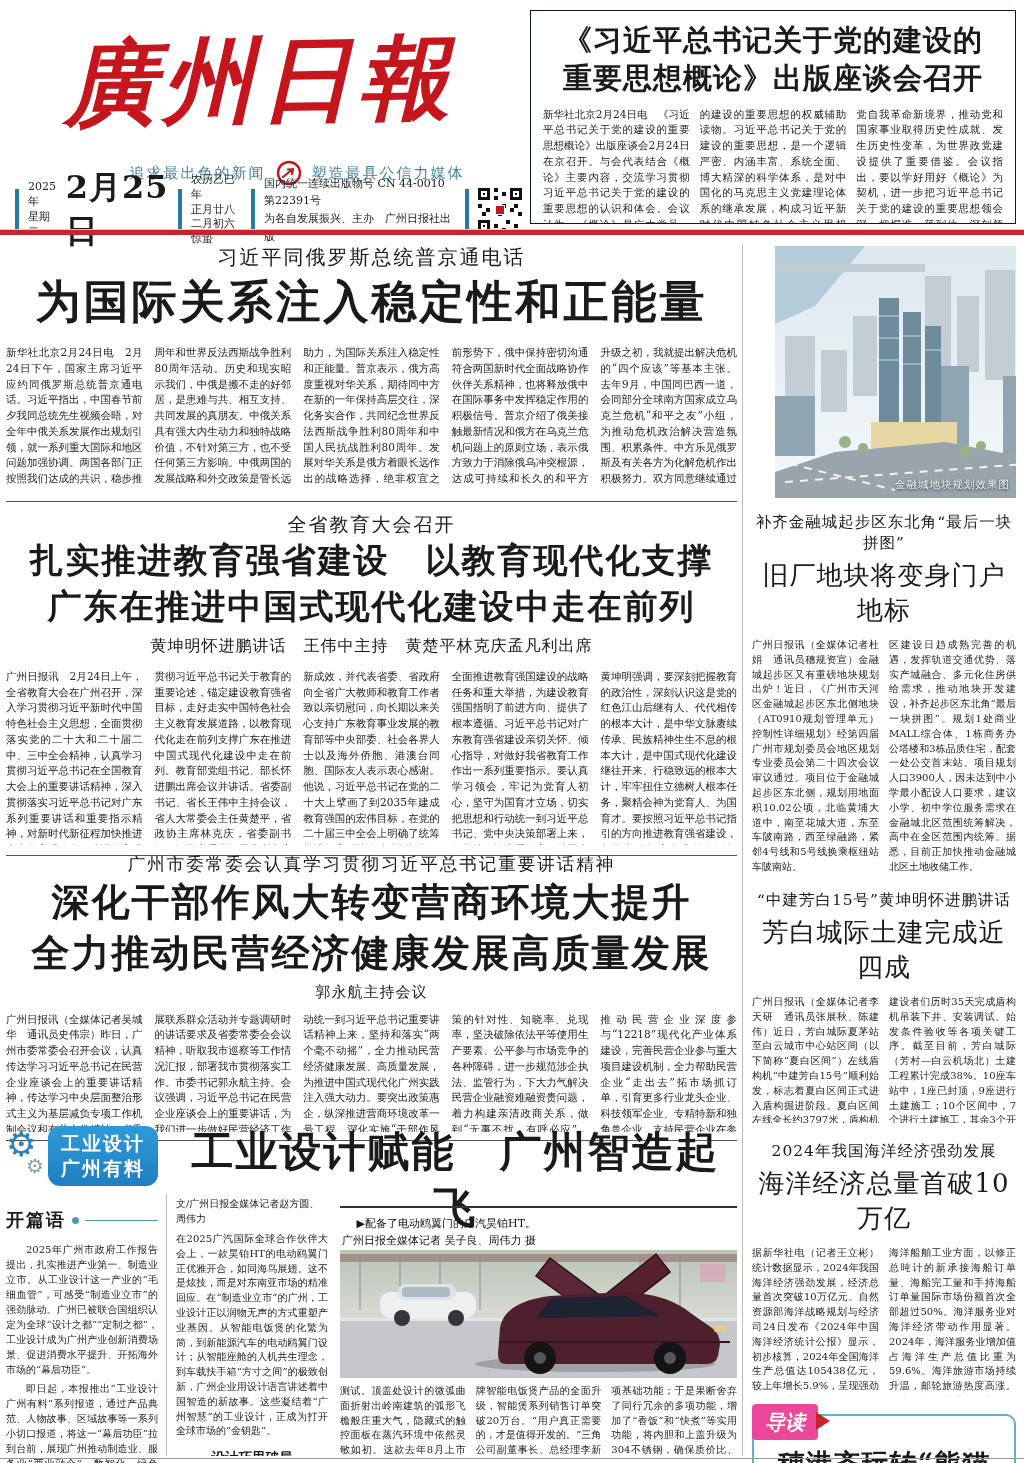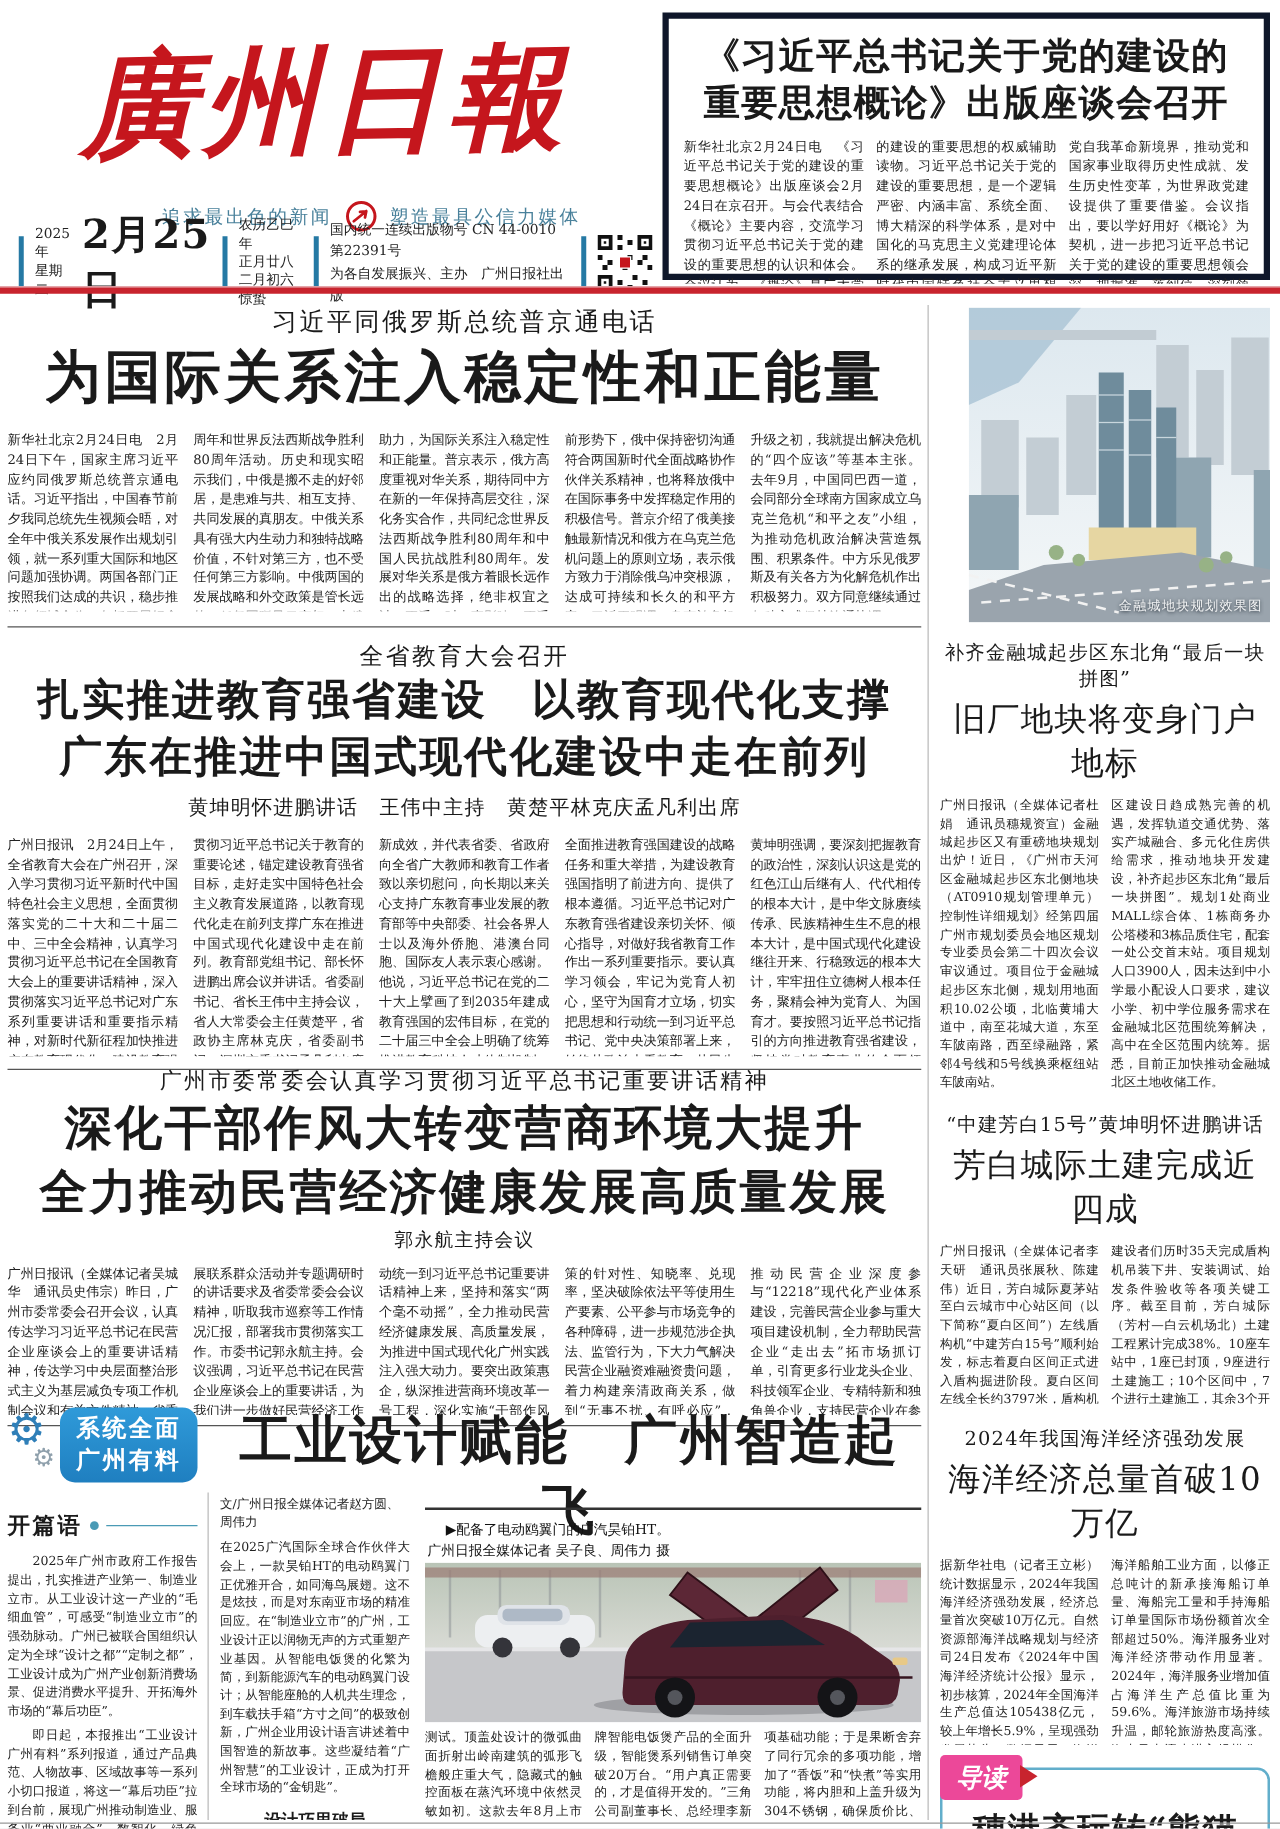--- a/index.html
+++ b/index.html
@@ -18,21 +18,21 @@
   .col{flex:1;font-size:10.5px;line-height:1.5;text-align:justify;color:#222;}
   .col-sm{flex:1;font-size:10px;line-height:1.48;text-align:justify;color:#222;}
   .rule-dark{border-top:1px solid #555;}
   .masthead{font-style:italic;font-weight:700;color:#c5161d;}
   .slogan{display:flex;align-items:center;gap:10px;color:#49819b;
           font-family:"DejaVu Sans","Liberation Sans",sans-serif;font-size:15px;letter-spacing:2px;}
   .datestrip{display:flex;align-items:center;}
   .vbar{width:4px;height:42px;background:#2579a4;margin:0 9px;flex:none;}
   .small-stack{font-size:11px;line-height:1.35;color:#222;}
   .bigdate{font-size:32px;font-weight:700;letter-spacing:1px;}
-  .boxed{border:5px solid #0f172a;box-sizing:border-box;padding:10px 12px;}
+  .boxed{border:1px solid #0f172a;box-sizing:border-box;padding:10px 12px;}
   .redrule{background:#c8242e;border-top:1px solid #eabfc2;}
   .figure{position:relative;overflow:hidden;}
   .figcap{position:absolute;right:6px;bottom:6px;color:#f3f4f5;font-size:10.5px;
           text-shadow:0 1px 3px rgba(20,30,40,.9);letter-spacing:1px;}
   .guide-box{border:2px solid #62aecb;border-radius:10px;position:relative;text-align:center;
              box-sizing:border-box;padding-top:30px;background:#fff;}
   .guide-badge{position:absolute;left:-2px;top:-12px;width:66px;height:36px;background:#ec4899;
                border-radius:4px;color:#fff;font-style:italic;font-weight:700;font-size:20px;
                line-height:36px;text-align:center;}
   .guide-badge .tri{position:absolute;right:-12px;top:8px;width:0;height:0;
@@ -289,21 +289,21 @@
     <div class="rule-dark" style="margin-top:8px;"></div>
   </div>
 
   <div class="abs" style="left:6px;top:1122px;width:731px;height:334px;">
 
     <div class="abs" style="left:0;top:4px;width:152px;">
       <div class="badge-wrap">
         <span class="gear-a">⚙</span>
         <span class="gear-b">⚙</span>
         <div class="badge-blue">
-          <div>系统全面</div>
+          <div>工业设计</div>
           <div>广州有料</div>
         </div>
       </div>
       <div class="opener-title" style="margin-top:18px;">
         <b>开篇语</b>
         <span class="dot"></span>
         <span class="line"></span>
       </div>
       <div class="opener-text" style="margin-top:10px;height:238px;overflow:hidden;">
         <p>2025年广州市政府工作报告提出，扎实推进产业第一、制造业立市。从工业设计这一产业的“毛细血管”，可感受“制造业立市”的强劲脉动。广州已被联合国组织认定为全球“设计之都”“定制之都”，工业设计成为广州产业创新消费场景、促进消费水平提升、开拓海外市场的“幕后功臣”。</p>

